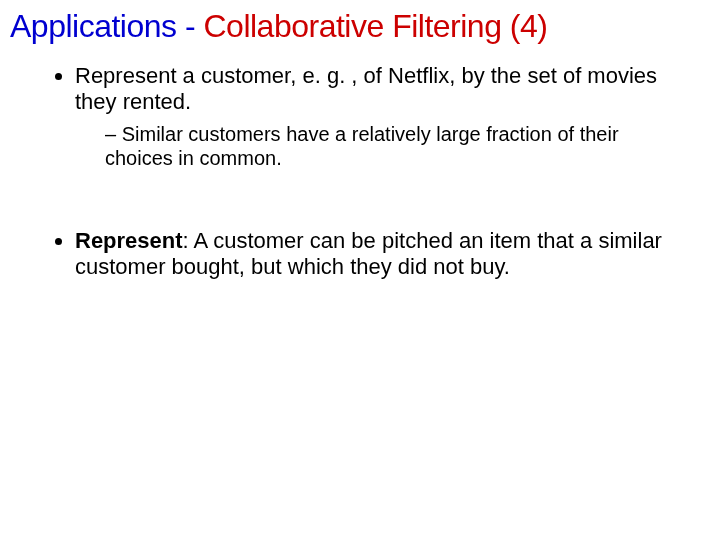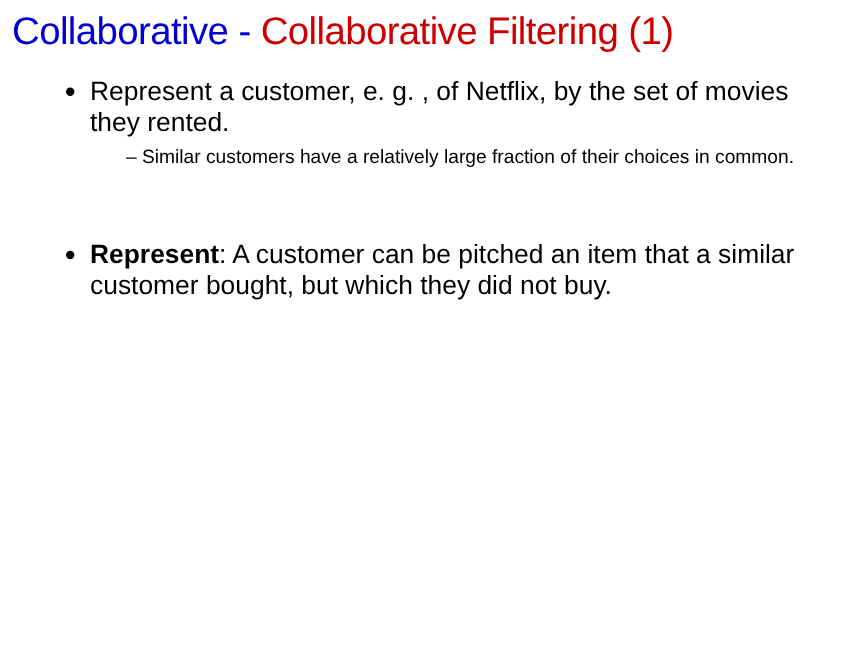--- a/index.html
+++ b/index.html
@@ -34,38 +34,38 @@
     line-height: 1.2;
   }
   ul.level1 > li {
     margin-bottom: 10px;
     padding-right: 30px;
   }
   ul.level2 {
     list-style-type: none;
     margin: 6px 0 0 0;
     padding-left: 30px;
-    font-size: 16px;
+    font-size: 20px;
   }
   ul.level2 > li {
     margin-bottom: 8px;
   }
   ul.level2 > li::before {
     content: "– ";
   }
   .gap { height: 28px; }
   .mot-label { font-weight: bold; }
 </style>
 </head>
 <body>
 
 <div class="slide">
 
   <h1 class="title">
-    <span class="part1">Collaborative </span><span class="part1">-</span><span class="part2"> Collaborative Filtering (1)</span>
+    <span class="part1">Applications </span><span class="part1">-</span><span class="part2"> Collaborative Filtering (4)</span>
   </h1>
 
   <ul class="level1">
     <li>
       <span>Represent a customer, e. g. , of Netflix, by the set of movies they rented.</span>
       <ul class="level2">
         <li>
           <span>Similar customers have a relatively large fraction of their choices in common.</span>
         </li>
       </ul>

